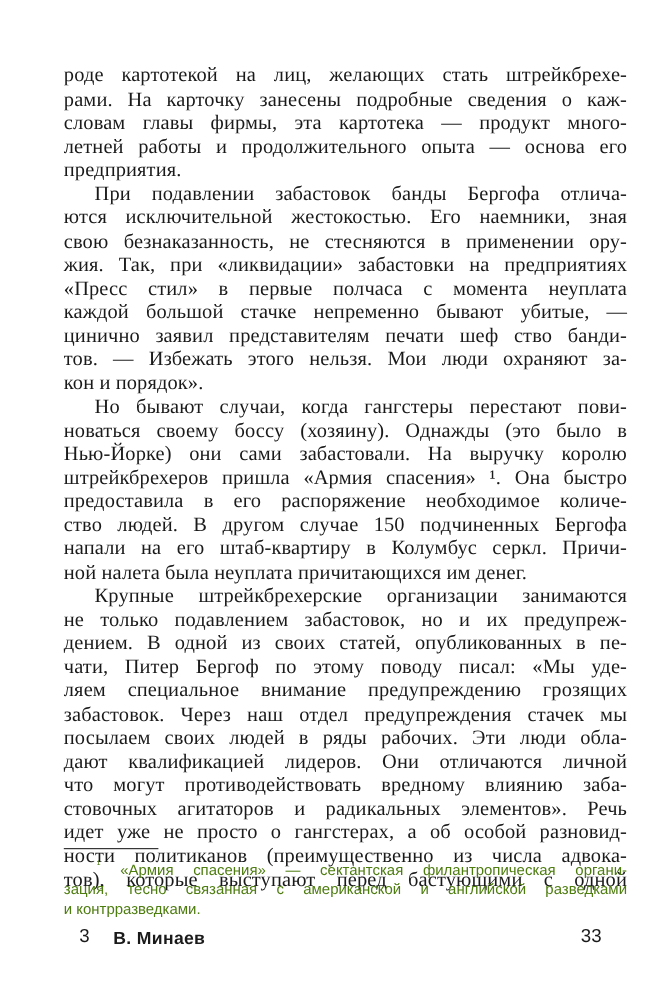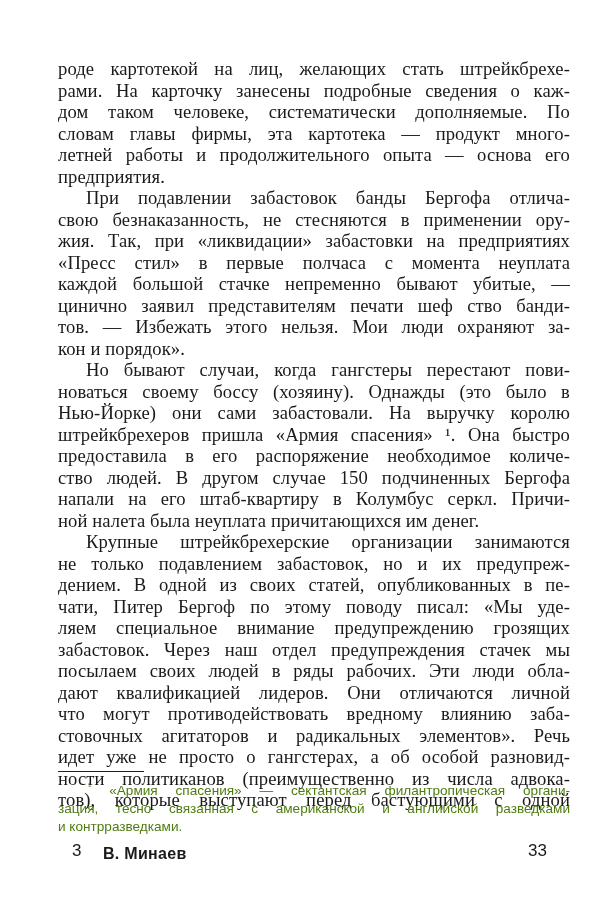--- a/index.html
+++ b/index.html
@@ -29,25 +29,25 @@
     .sig { position: absolute; left: 72px; font-family: "Liberation Sans", sans-serif; font-size: 17px; }
     .author { position: absolute; left: 103px; top: 4px; font-family: "Liberation Sans", sans-serif; font-size: 16px; font-weight: bold; letter-spacing: 0.3px; }
     .pgnum { position: absolute; left: 528px; font-family: "Liberation Sans", sans-serif; font-size: 17px; text-align: right; }
   </style>
 </head>
 <body>
 
 <div class="page" id="main-text">
     <div class="line">роде картотекой на лиц, желающих стать штрейкбрехе-</div>
     <div class="line">рами. На карточку занесены подробные сведения о каж-</div>
-    <div class="line">дом таком человеке, систематически дополняемые. По</div>
     <div class="line">словам главы фирмы, эта картотека — продукт много-</div>
     <div class="line">летней работы и продолжительного опыта — основа его</div>
     <div class="line last">предприятия.</div>
     <div class="line indent">При подавлении забастовок банды Бергофа отлича-</div>
+    <div class="line">ются исключительной жестокостью. Его наемники, зная</div>
     <div class="line">свою безнаказанность, не стесняются в применении ору-</div>
     <div class="line">жия. Так, при «ликвидации» забастовки на предприятиях</div>
     <div class="line">«Пресс стил» в первые полчаса с момента неуплата</div>
     <div class="line">каждой большой стачке непременно бывают убитые, —</div>
     <div class="line">цинично заявил представителям печати шеф ство банди-</div>
     <div class="line">тов. — Избежать этого нельзя. Мои люди охраняют за-</div>
     <div class="line last">кон и порядок».</div>
     <div class="line indent">Но бывают случаи, когда гангстеры перестают пови-</div>
     <div class="line">новаться своему боссу (хозяину). Однажды (это было в</div>
     <div class="line">Нью-Йорке) они сами забастовали. На выручку королю</div>

